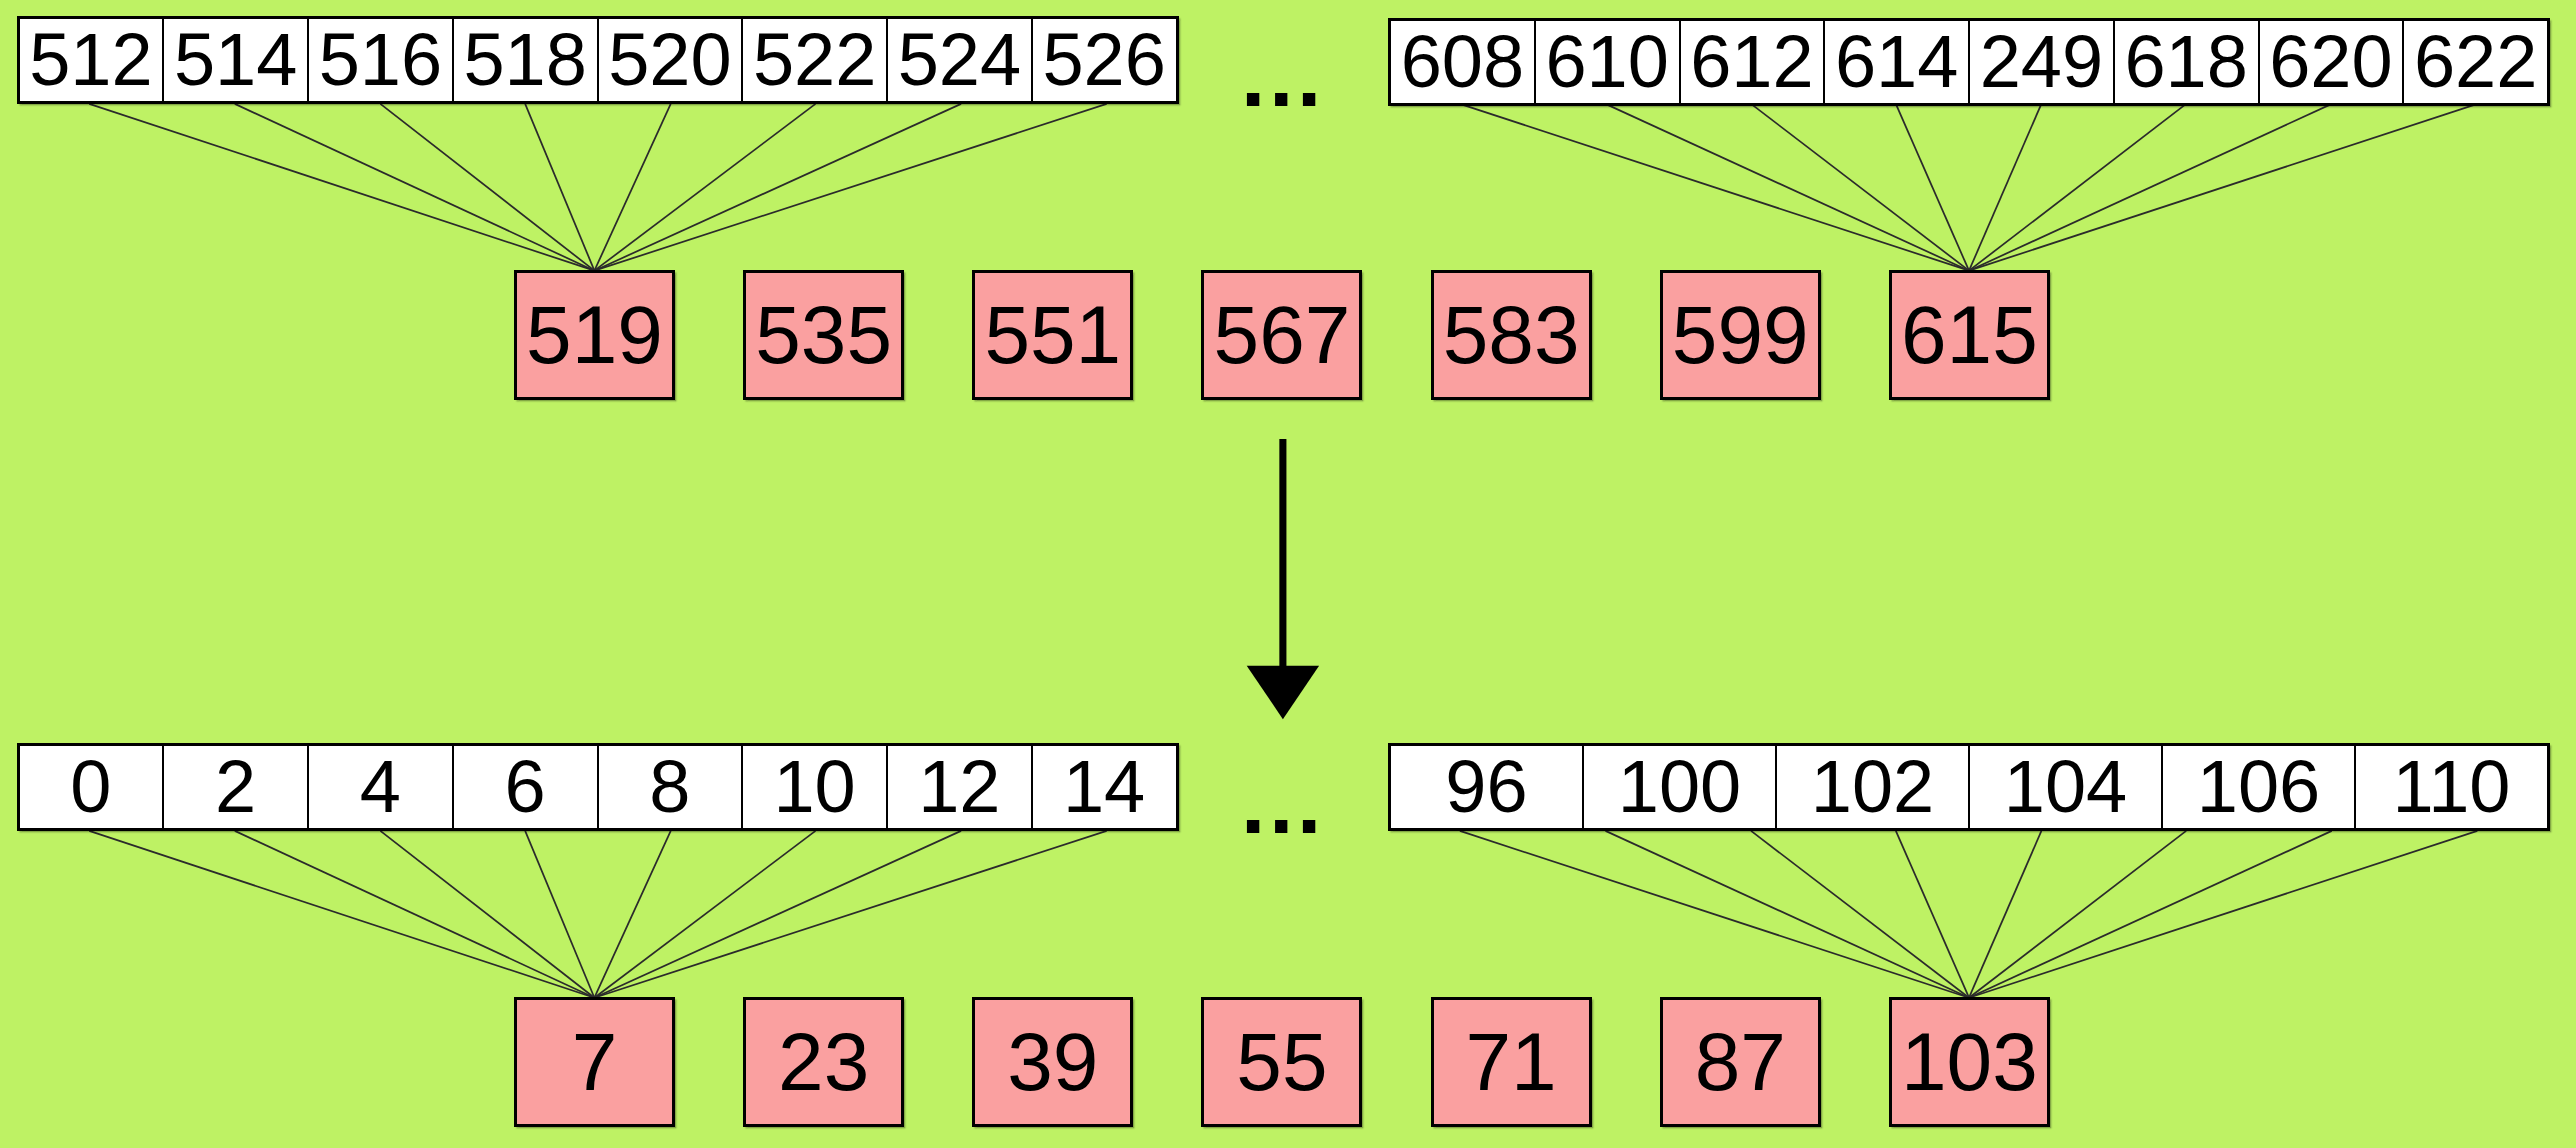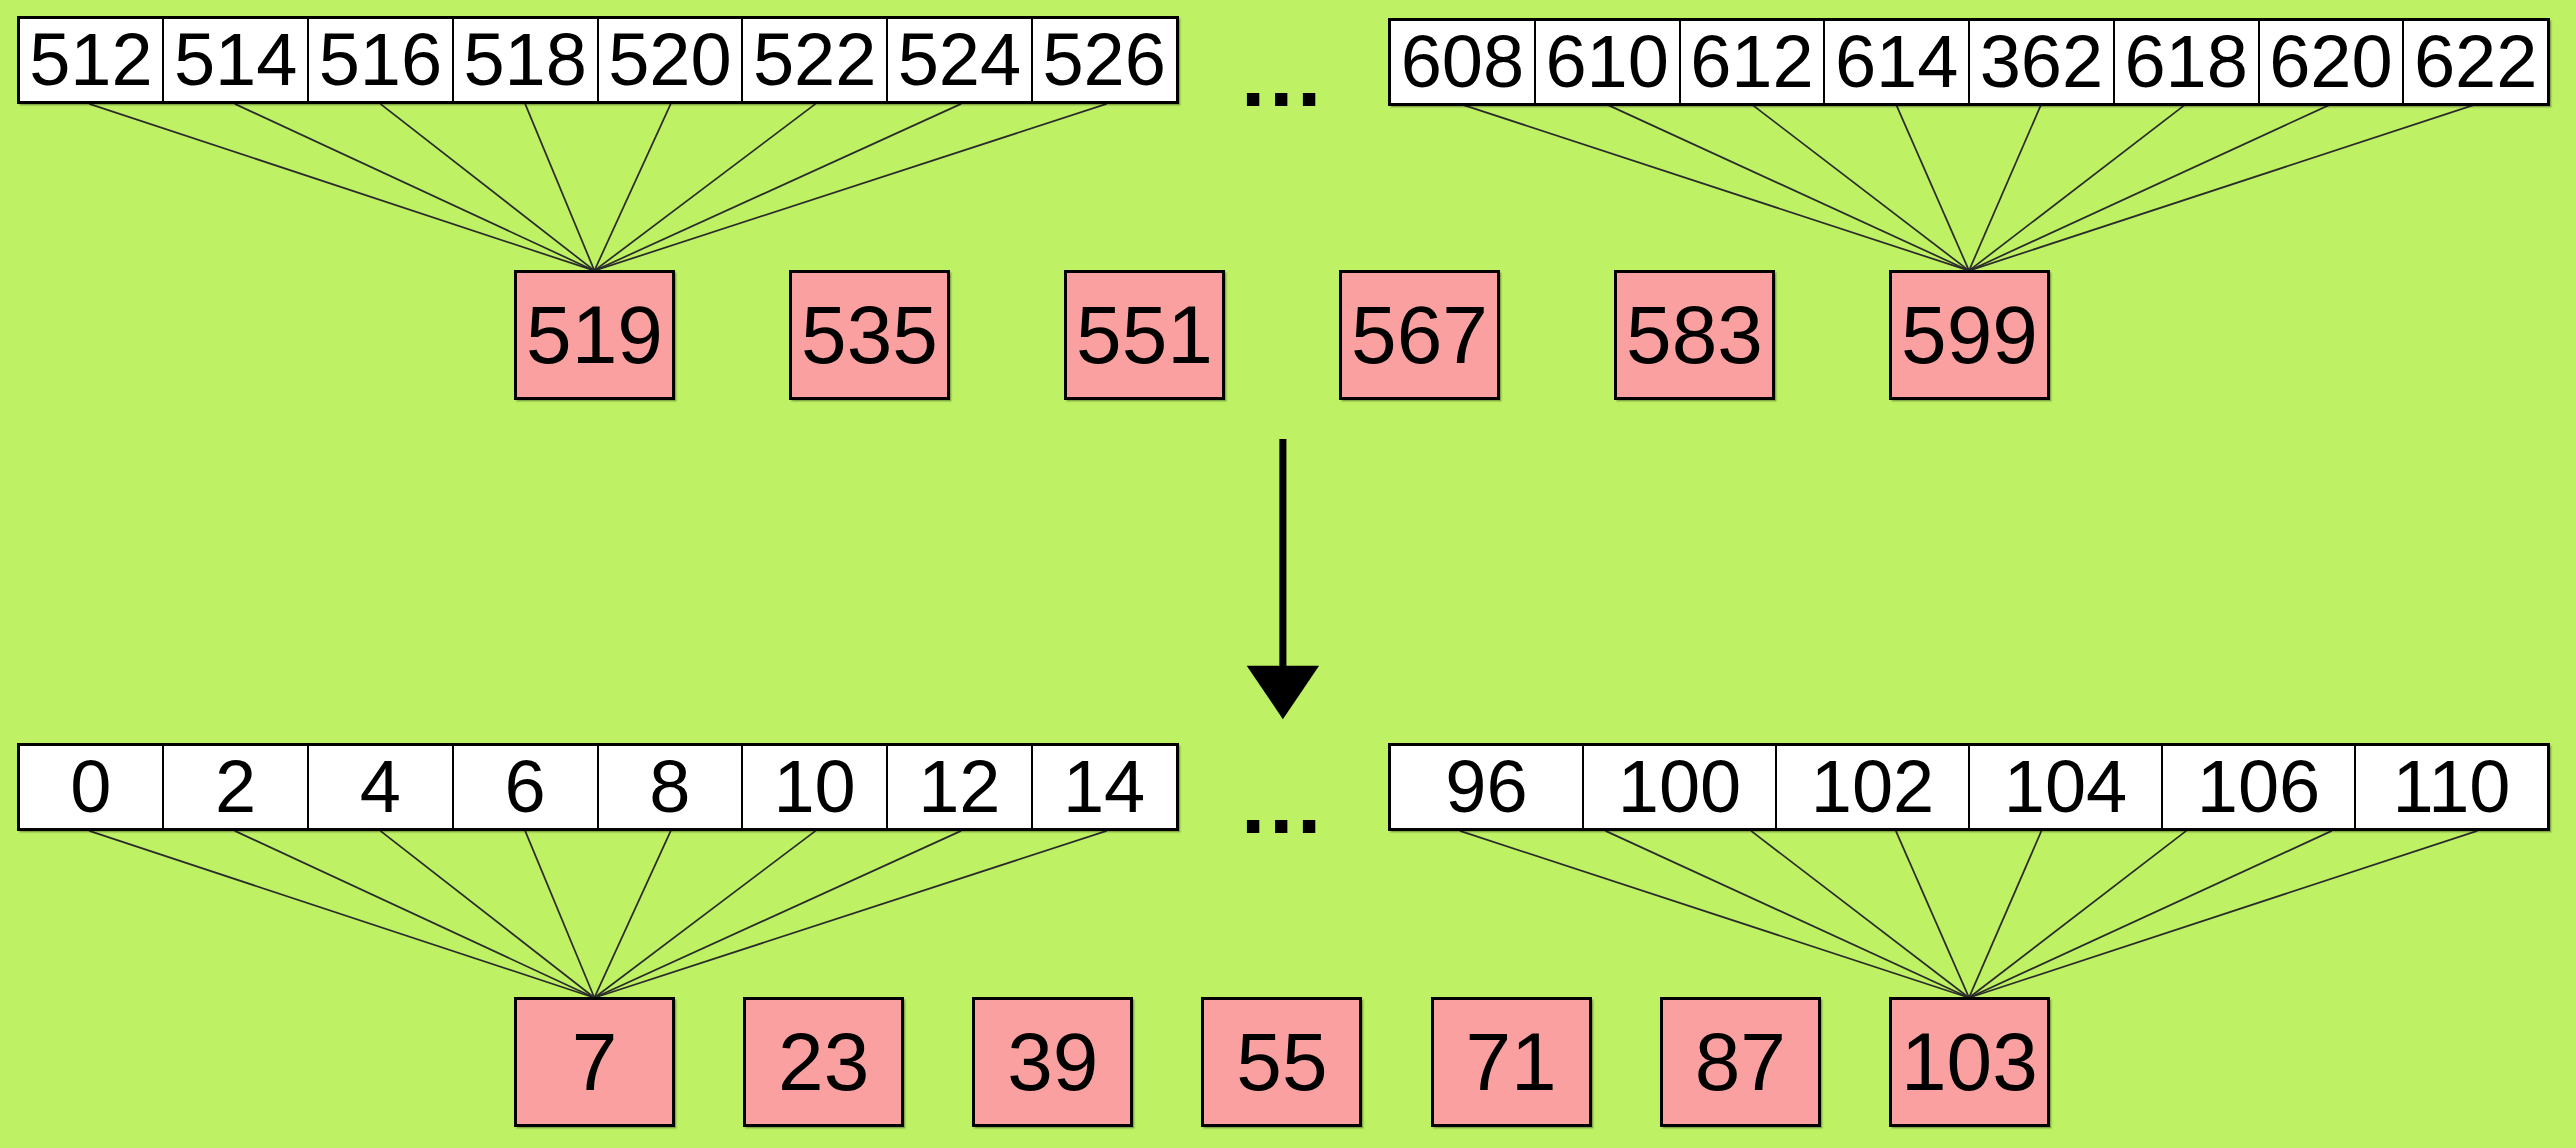--- a/index.html
+++ b/index.html
@@ -159,33 +159,34 @@
       <div class="cell">526</div>
     </div>
 
   <div class="ellipsis" id="ellipsis-top">…</div>
 
   <div class="array" id="array-top-right">
       <div class="cell">608</div>
       <div class="cell">610</div>
       <div class="cell">612</div>
       <div class="cell">614</div>
-      <div class="cell">362</div>
+      <div class="cell">249</div>
       <div class="cell">618</div>
       <div class="cell">620</div>
       <div class="cell">622</div>
     </div>
 
   <div class="buckets" id="buckets-top">
       <div class="bucket">519</div>
       <div class="bucket">535</div>
       <div class="bucket">551</div>
       <div class="bucket">567</div>
       <div class="bucket">583</div>
       <div class="bucket">599</div>
+      <div class="bucket">615</div>
     </div>
 
   <div class="array" id="array-bottom-left">
       <div class="cell">0</div>
       <div class="cell">2</div>
       <div class="cell">4</div>
       <div class="cell">6</div>
       <div class="cell">8</div>
       <div class="cell">10</div>
       <div class="cell">12</div>

